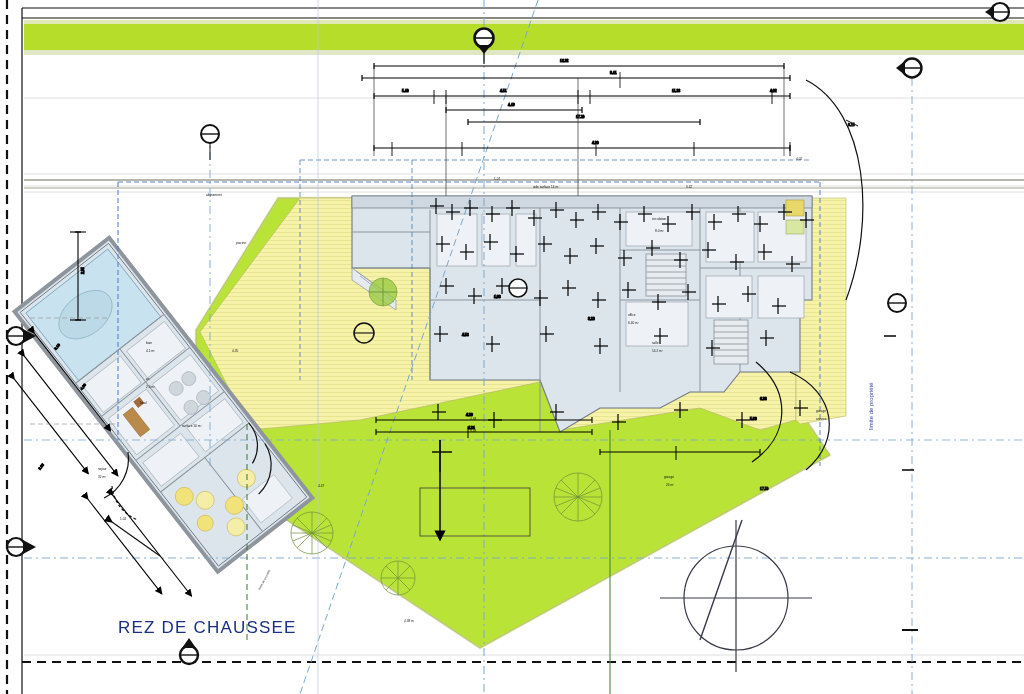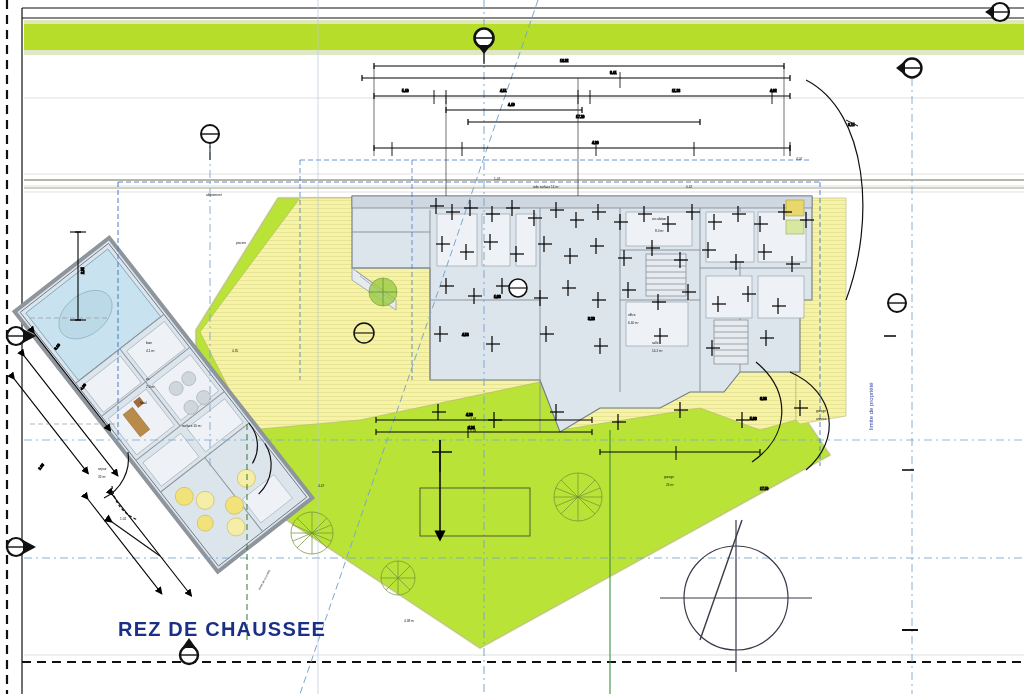--- a/index.html
+++ b/index.html
@@ -2,21 +2,21 @@
 <html><head>
 <meta charset="utf-8">
 <style>
   html,body{margin:0;padding:0;background:#ffffff;}
   body{width:1024px;height:694px;overflow:hidden;font-family:"Liberation Sans",sans-serif;}
   #stage{position:relative;width:1024px;height:694px;background:#ffffff;}
   svg.layer{position:absolute;left:0;top:0;width:1024px;height:694px;}
   .plan-title{
     position:absolute;left:118px;top:618px;
     font-family:"Liberation Sans",sans-serif;
-    font-size:20px;font-weight:bold;letter-spacing:1.2px;
+    font-size:17px;font-weight:normal;letter-spacing:1.2px;
     color:#1b2f86;white-space:nowrap;
   }
   .vlabel{
     position:absolute;font-family:"Liberation Sans",sans-serif;
     font-size:6px;color:#2a3f9e;white-space:nowrap;
     transform-origin:0 0;
   }
   .micro{font-family:"Liberation Sans",sans-serif;font-size:3.2px;fill:#111;}
   .micro2{font-family:"Liberation Sans",sans-serif;font-size:2.8px;fill:#222;}
   .dimtxt{font-family:"Liberation Sans",sans-serif;font-size:3.4px;fill:#000;}

